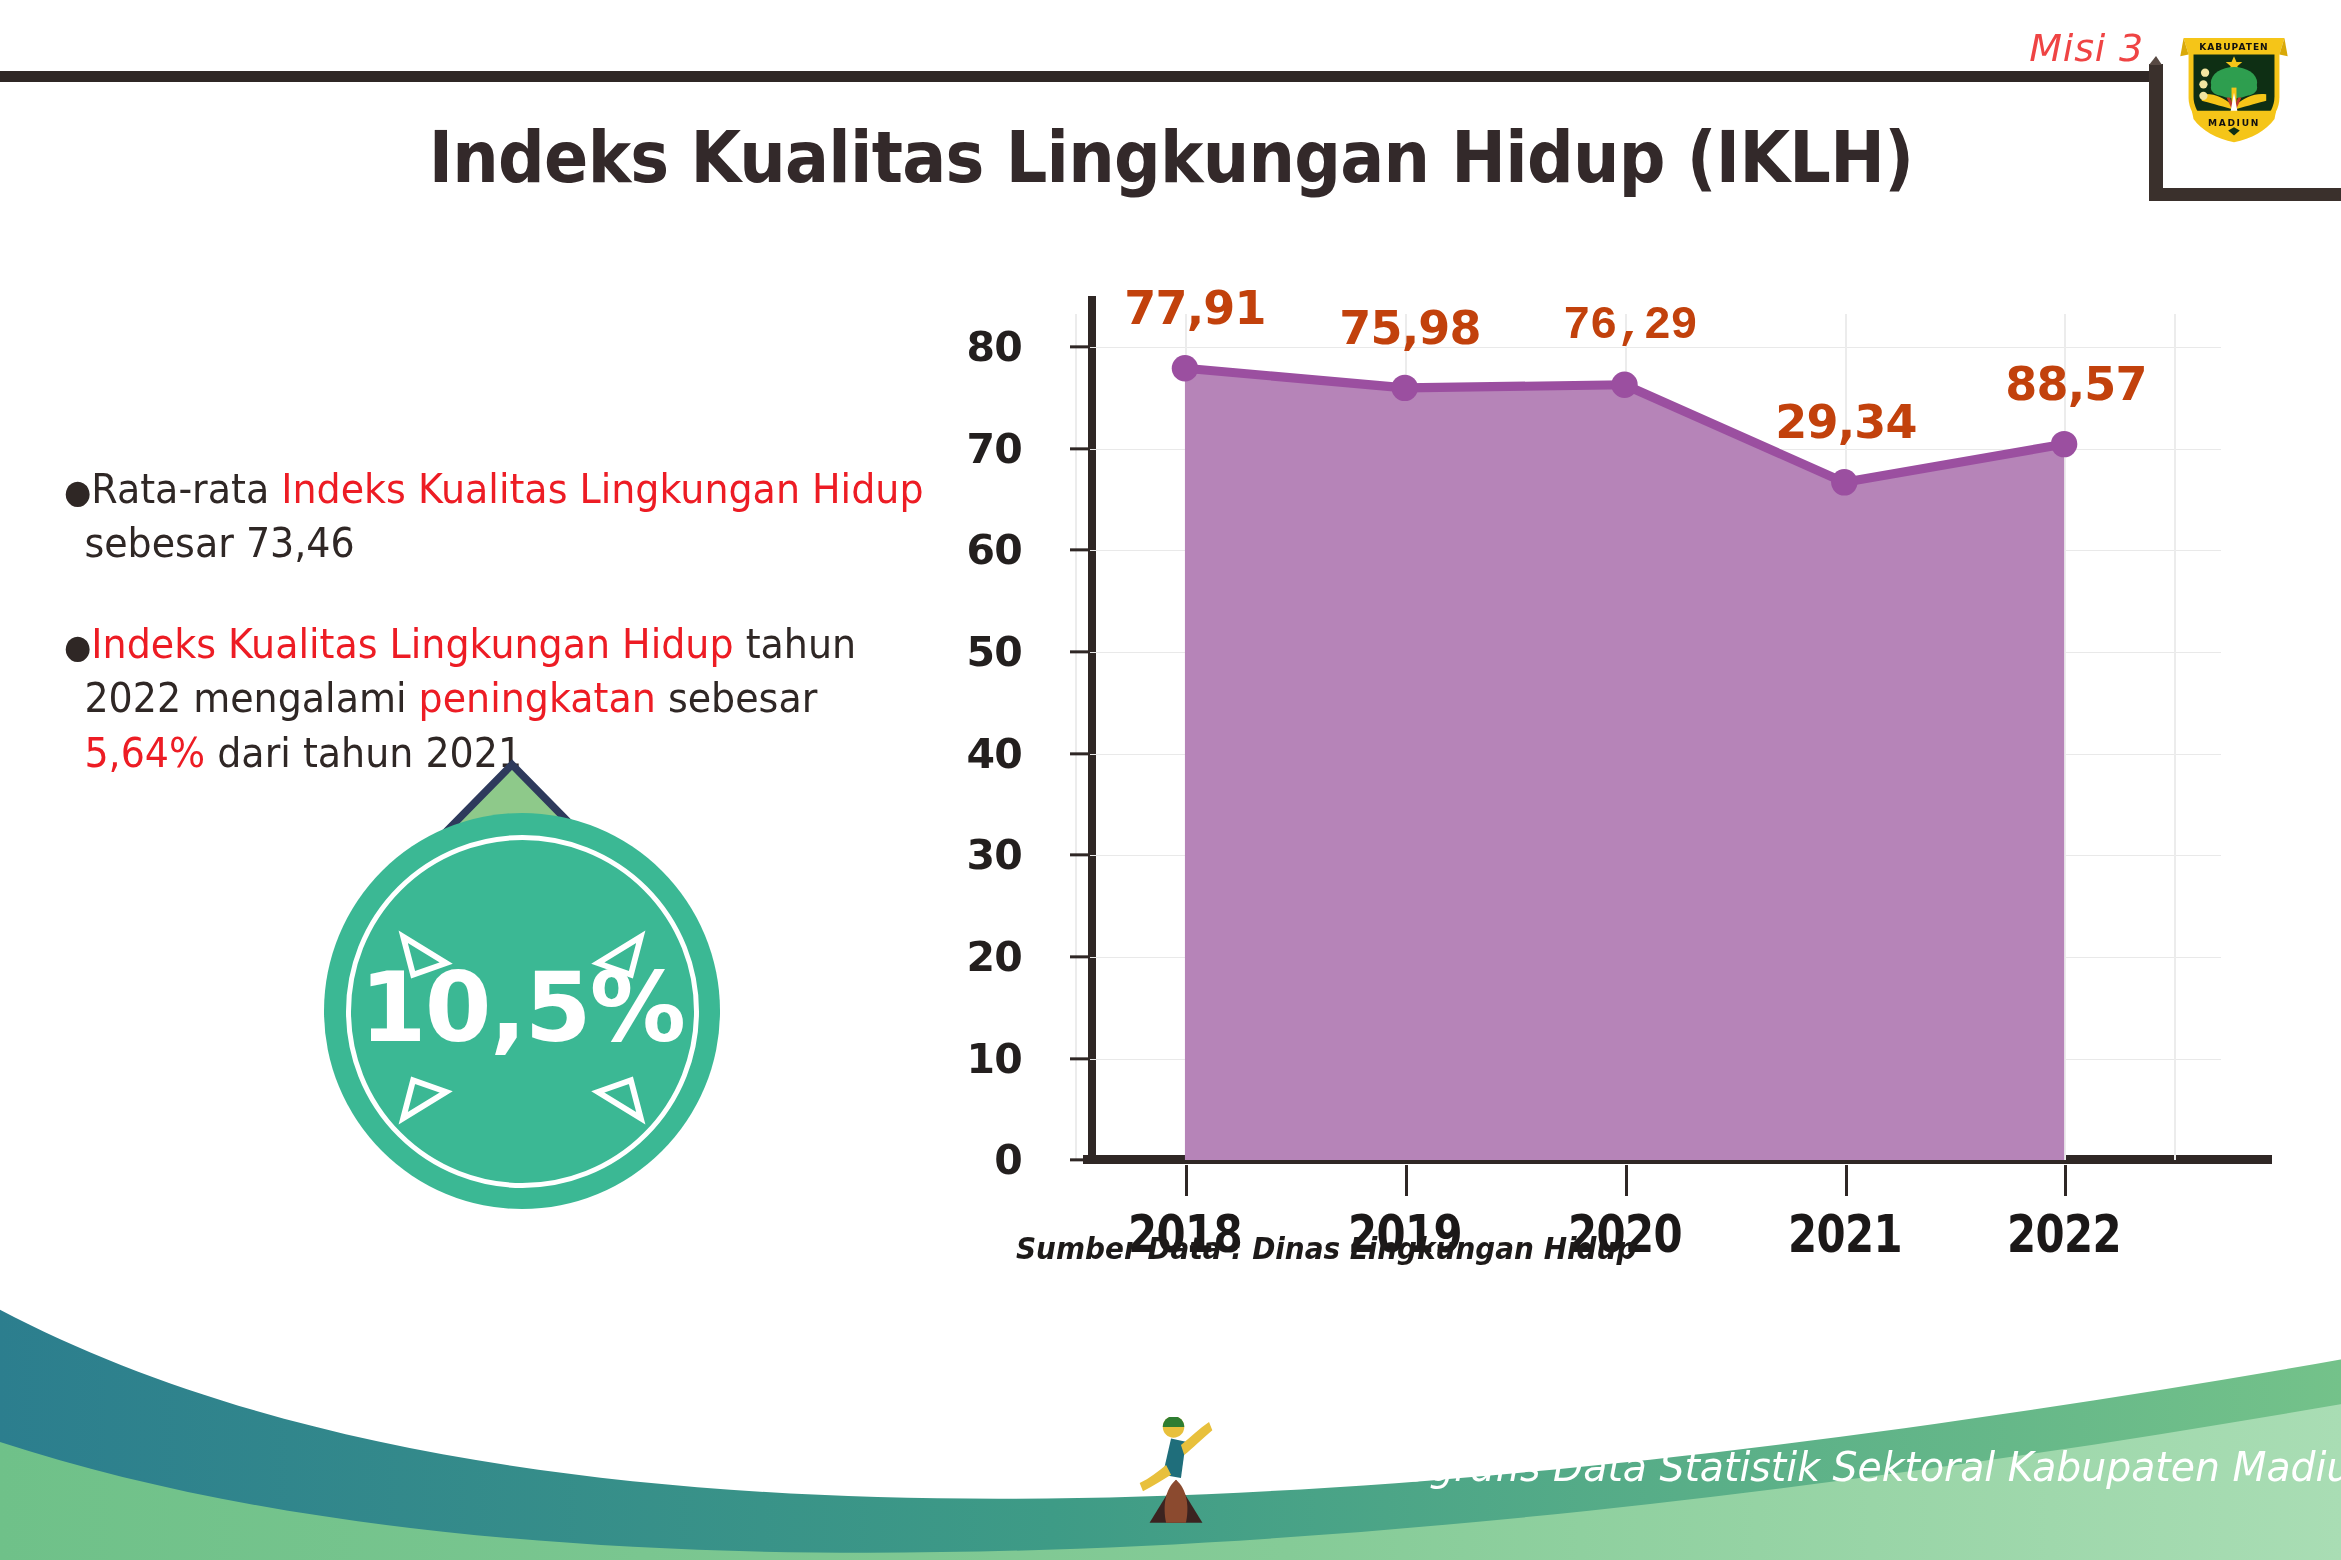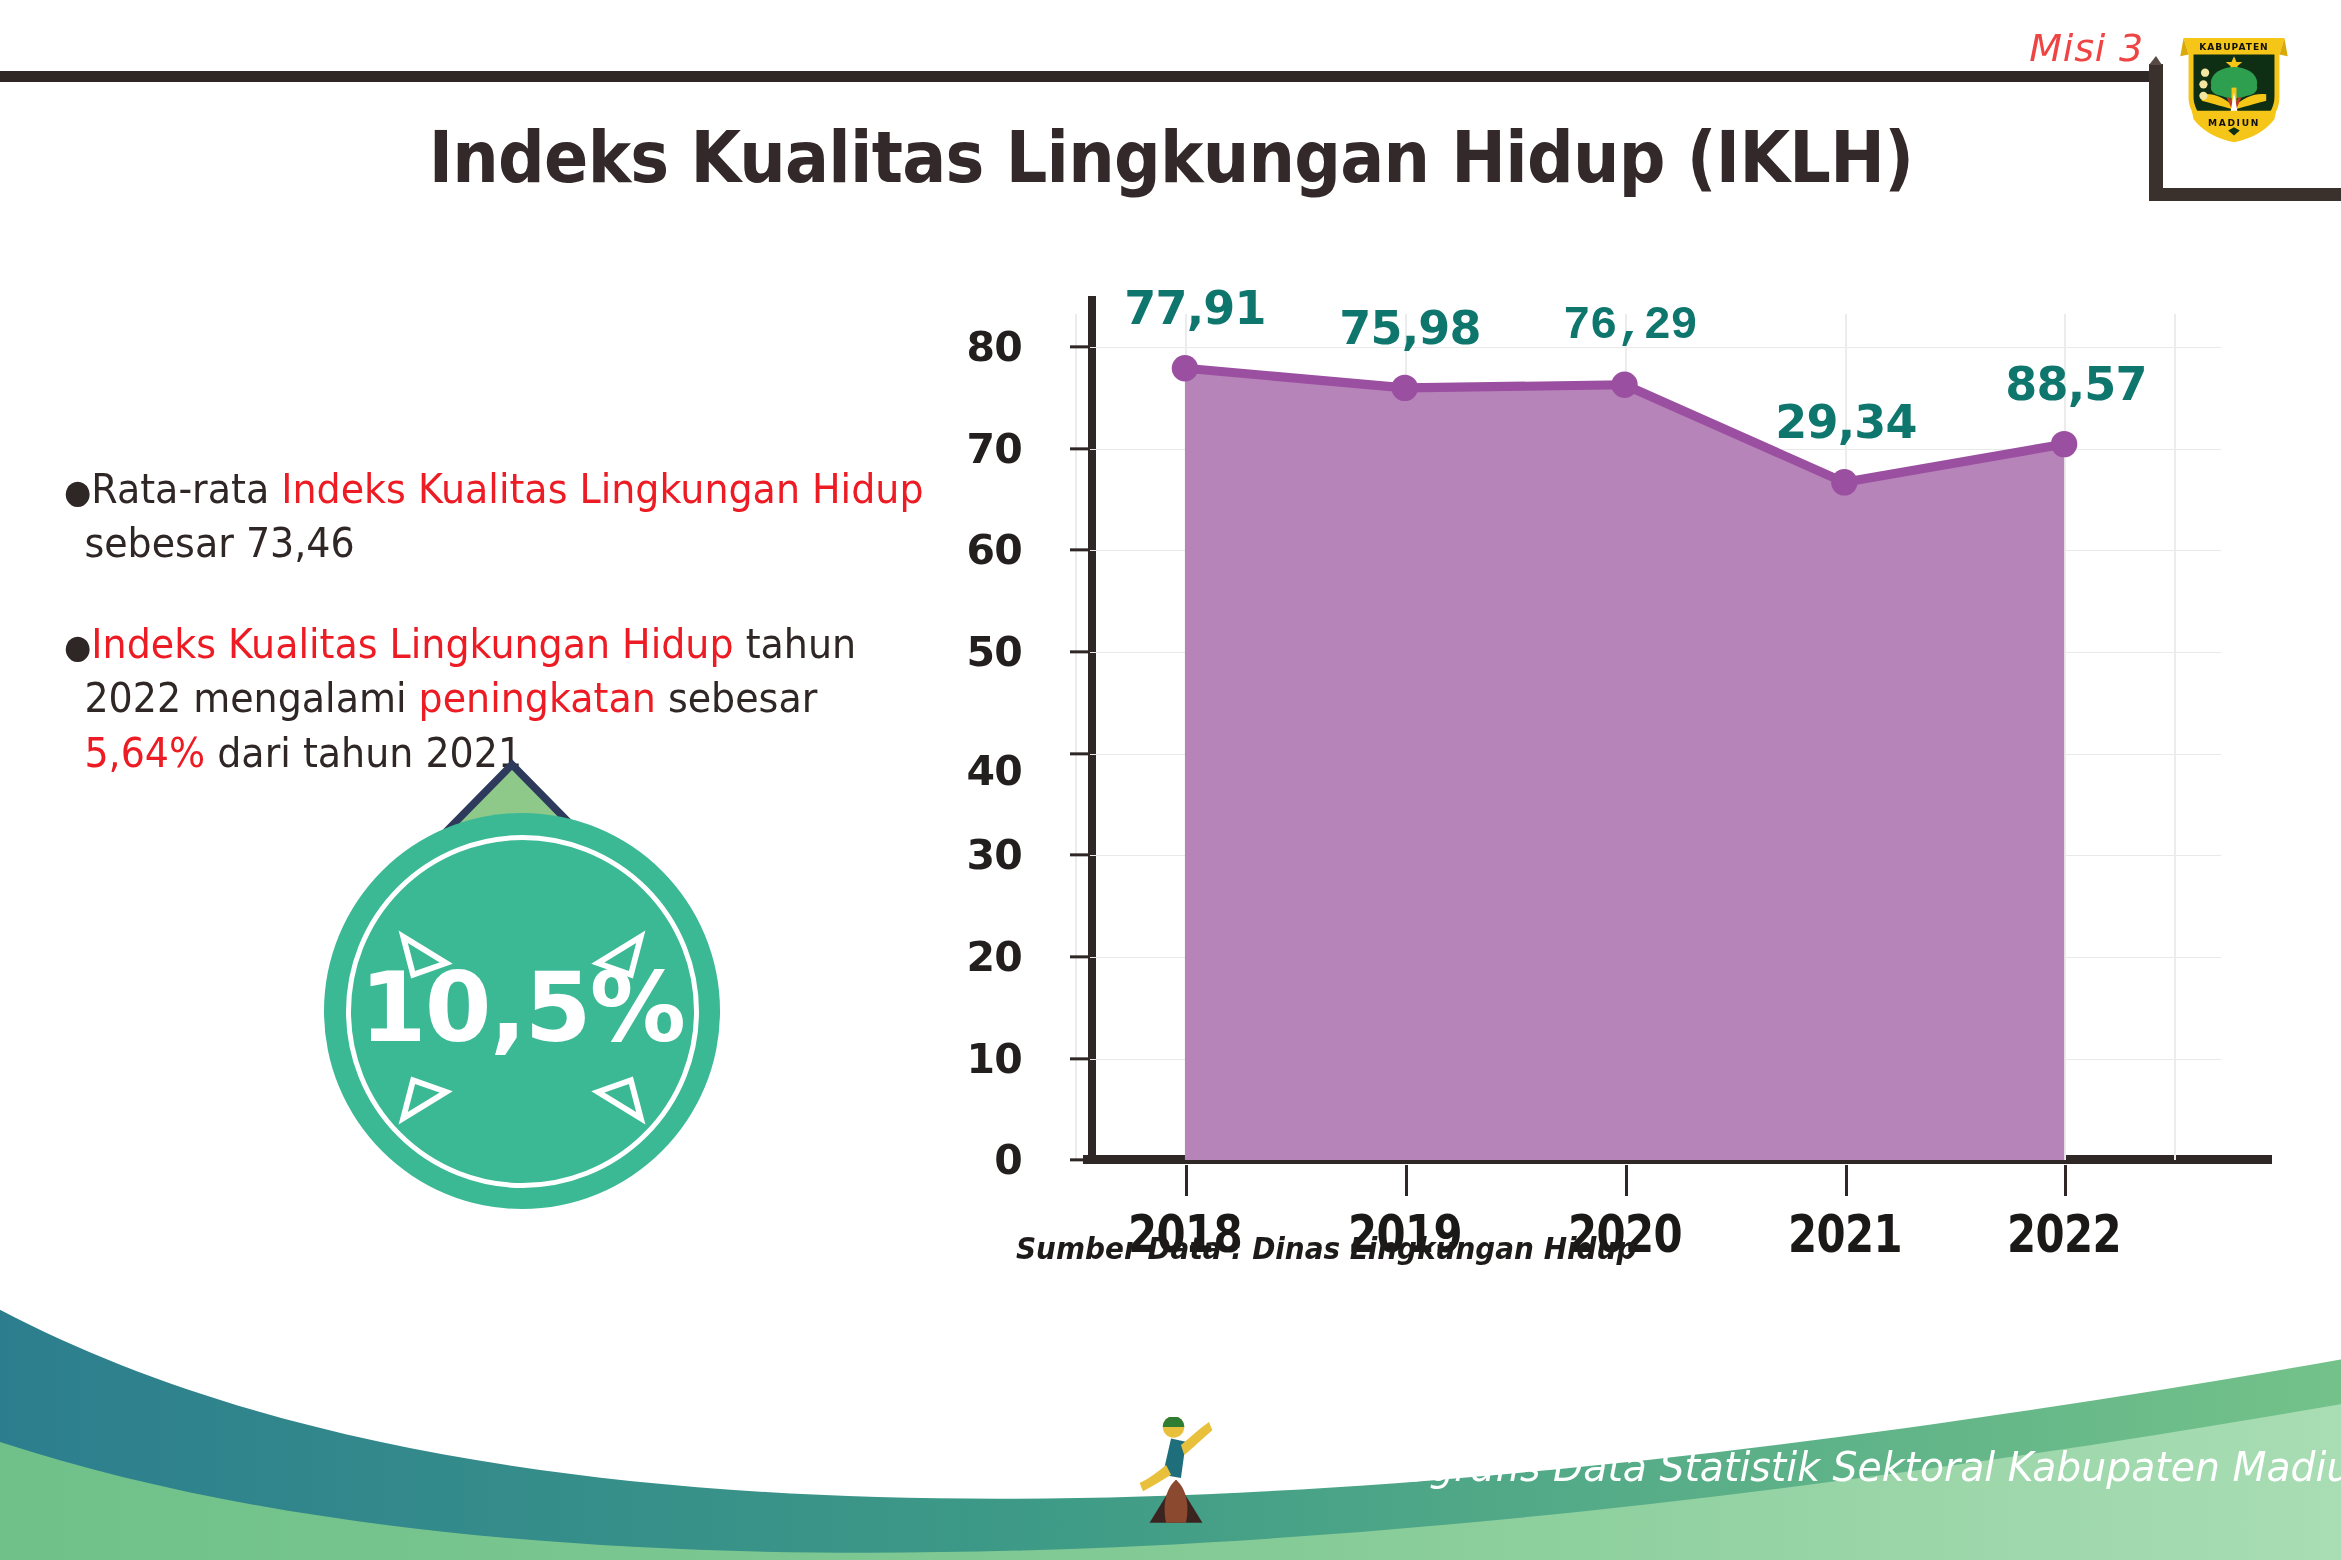--- a/index.html
+++ b/index.html
@@ -164,21 +164,21 @@
     color:#1b1818;
     transform:translateX(-50%) scaleX(0.82);
     white-space:nowrap;
     letter-spacing:-0.8px;
   }
   .dlabel {
     position:absolute;
     font-family:"DejaVu Sans", sans-serif;
     font-weight:bold;
     font-size:46px;
-    color:#0f766e;
+    color:#c2410c;
     white-space:nowrap;
     transform:translate(-50%,-100%);
     letter-spacing:-0.8px;
   }
   #source-note {
     position:absolute; left:1016px; top:1230px;
     font-family:"DejaVu Sans", sans-serif;
     font-style:italic;
     font-weight:bold;
     font-size:31px;
@@ -301,21 +301,21 @@
     <div id="ylabels">
         <div class="ytick-mark" style="top: 846px;"></div>
         <div class="ytick-label" style="top: 846px;">0</div>
         <div class="ytick-mark" style="top: 745px;"></div>
         <div class="ytick-label" style="top: 745px;">10</div>
         <div class="ytick-mark" style="top: 643px;"></div>
         <div class="ytick-label" style="top: 643px;">20</div>
         <div class="ytick-mark" style="top: 541px;"></div>
         <div class="ytick-label" style="top: 541px;">30</div>
         <div class="ytick-mark" style="top: 440px;"></div>
-        <div class="ytick-label" style="top: 457px; margin-left: 44px;">40</div>
+        <div class="ytick-label" style="top: 440px; margin-left: 44px;">40</div>
         <div class="ytick-mark" style="top: 338px;"></div>
         <div class="ytick-label" style="top: 338px;">50</div>
         <div class="ytick-mark" style="top: 236px;"></div>
         <div class="ytick-label" style="top: 236px;">60</div>
         <div class="ytick-mark" style="top: 135px;"></div>
         <div class="ytick-label" style="top: 135px;">70</div>
         <div class="ytick-mark" style="top: 33px;"></div>
         <div class="ytick-label" style="top: 33px;">80</div>
       </div>
     <div id="xlabels">

